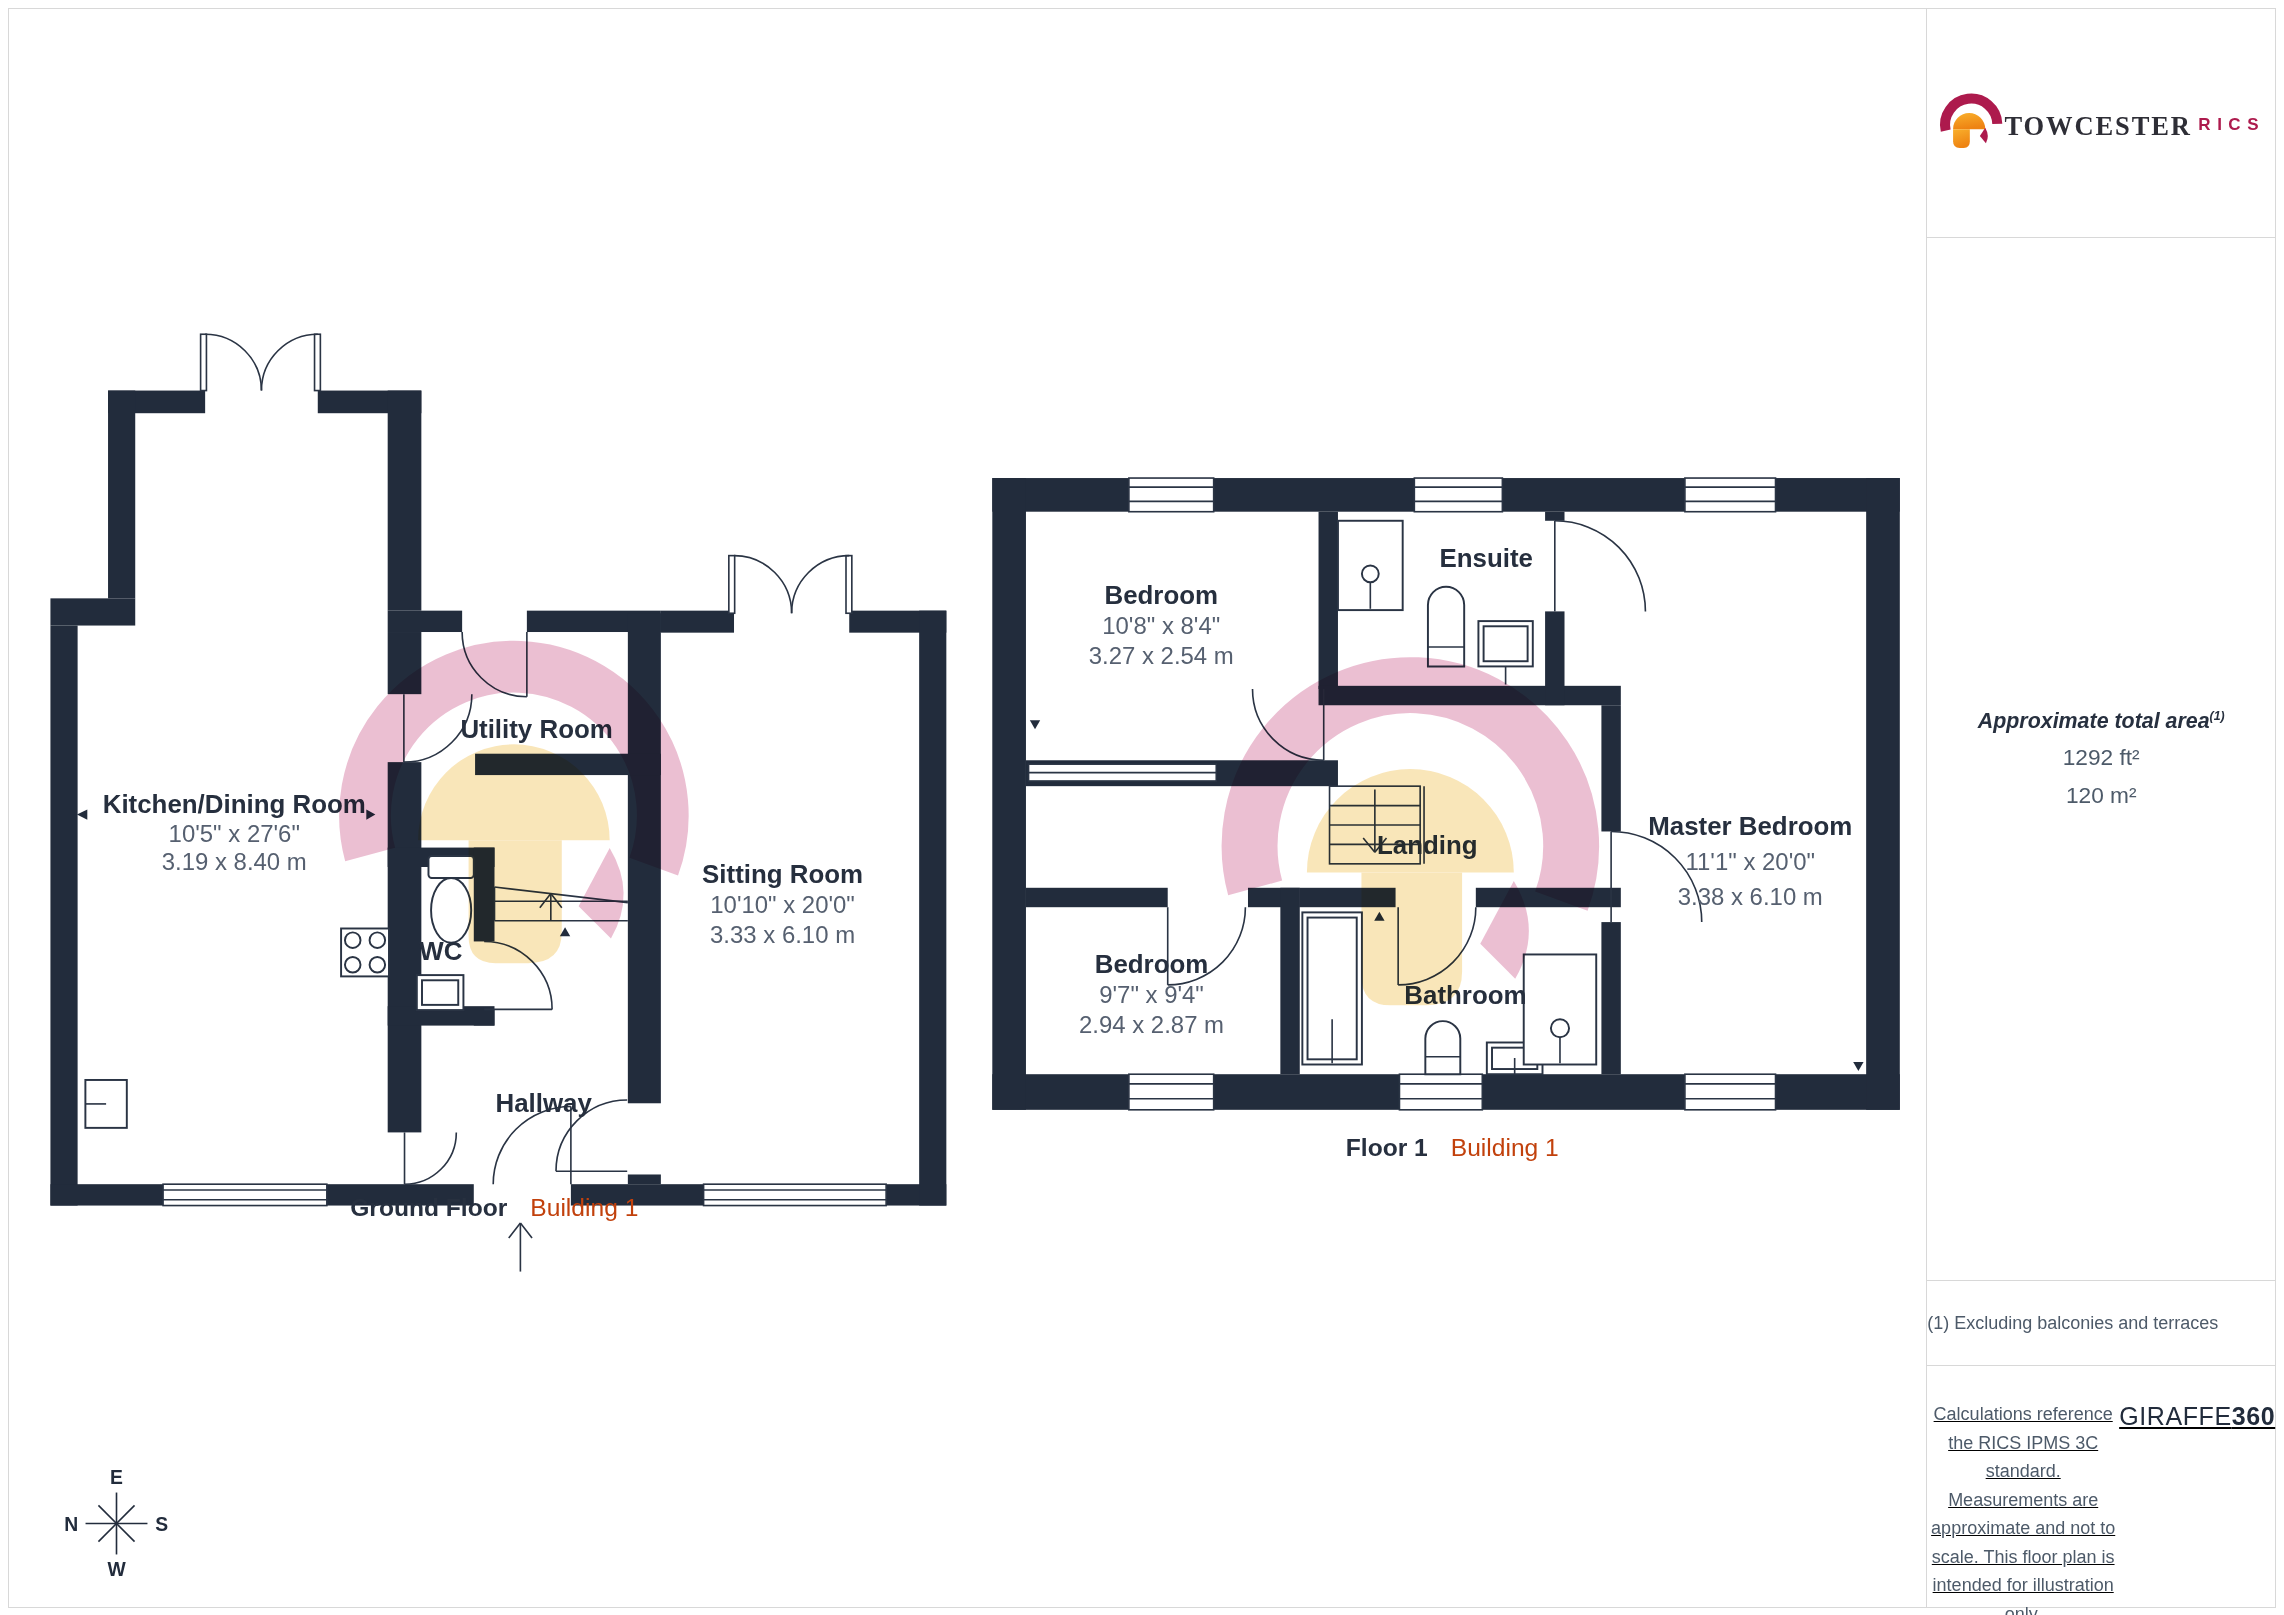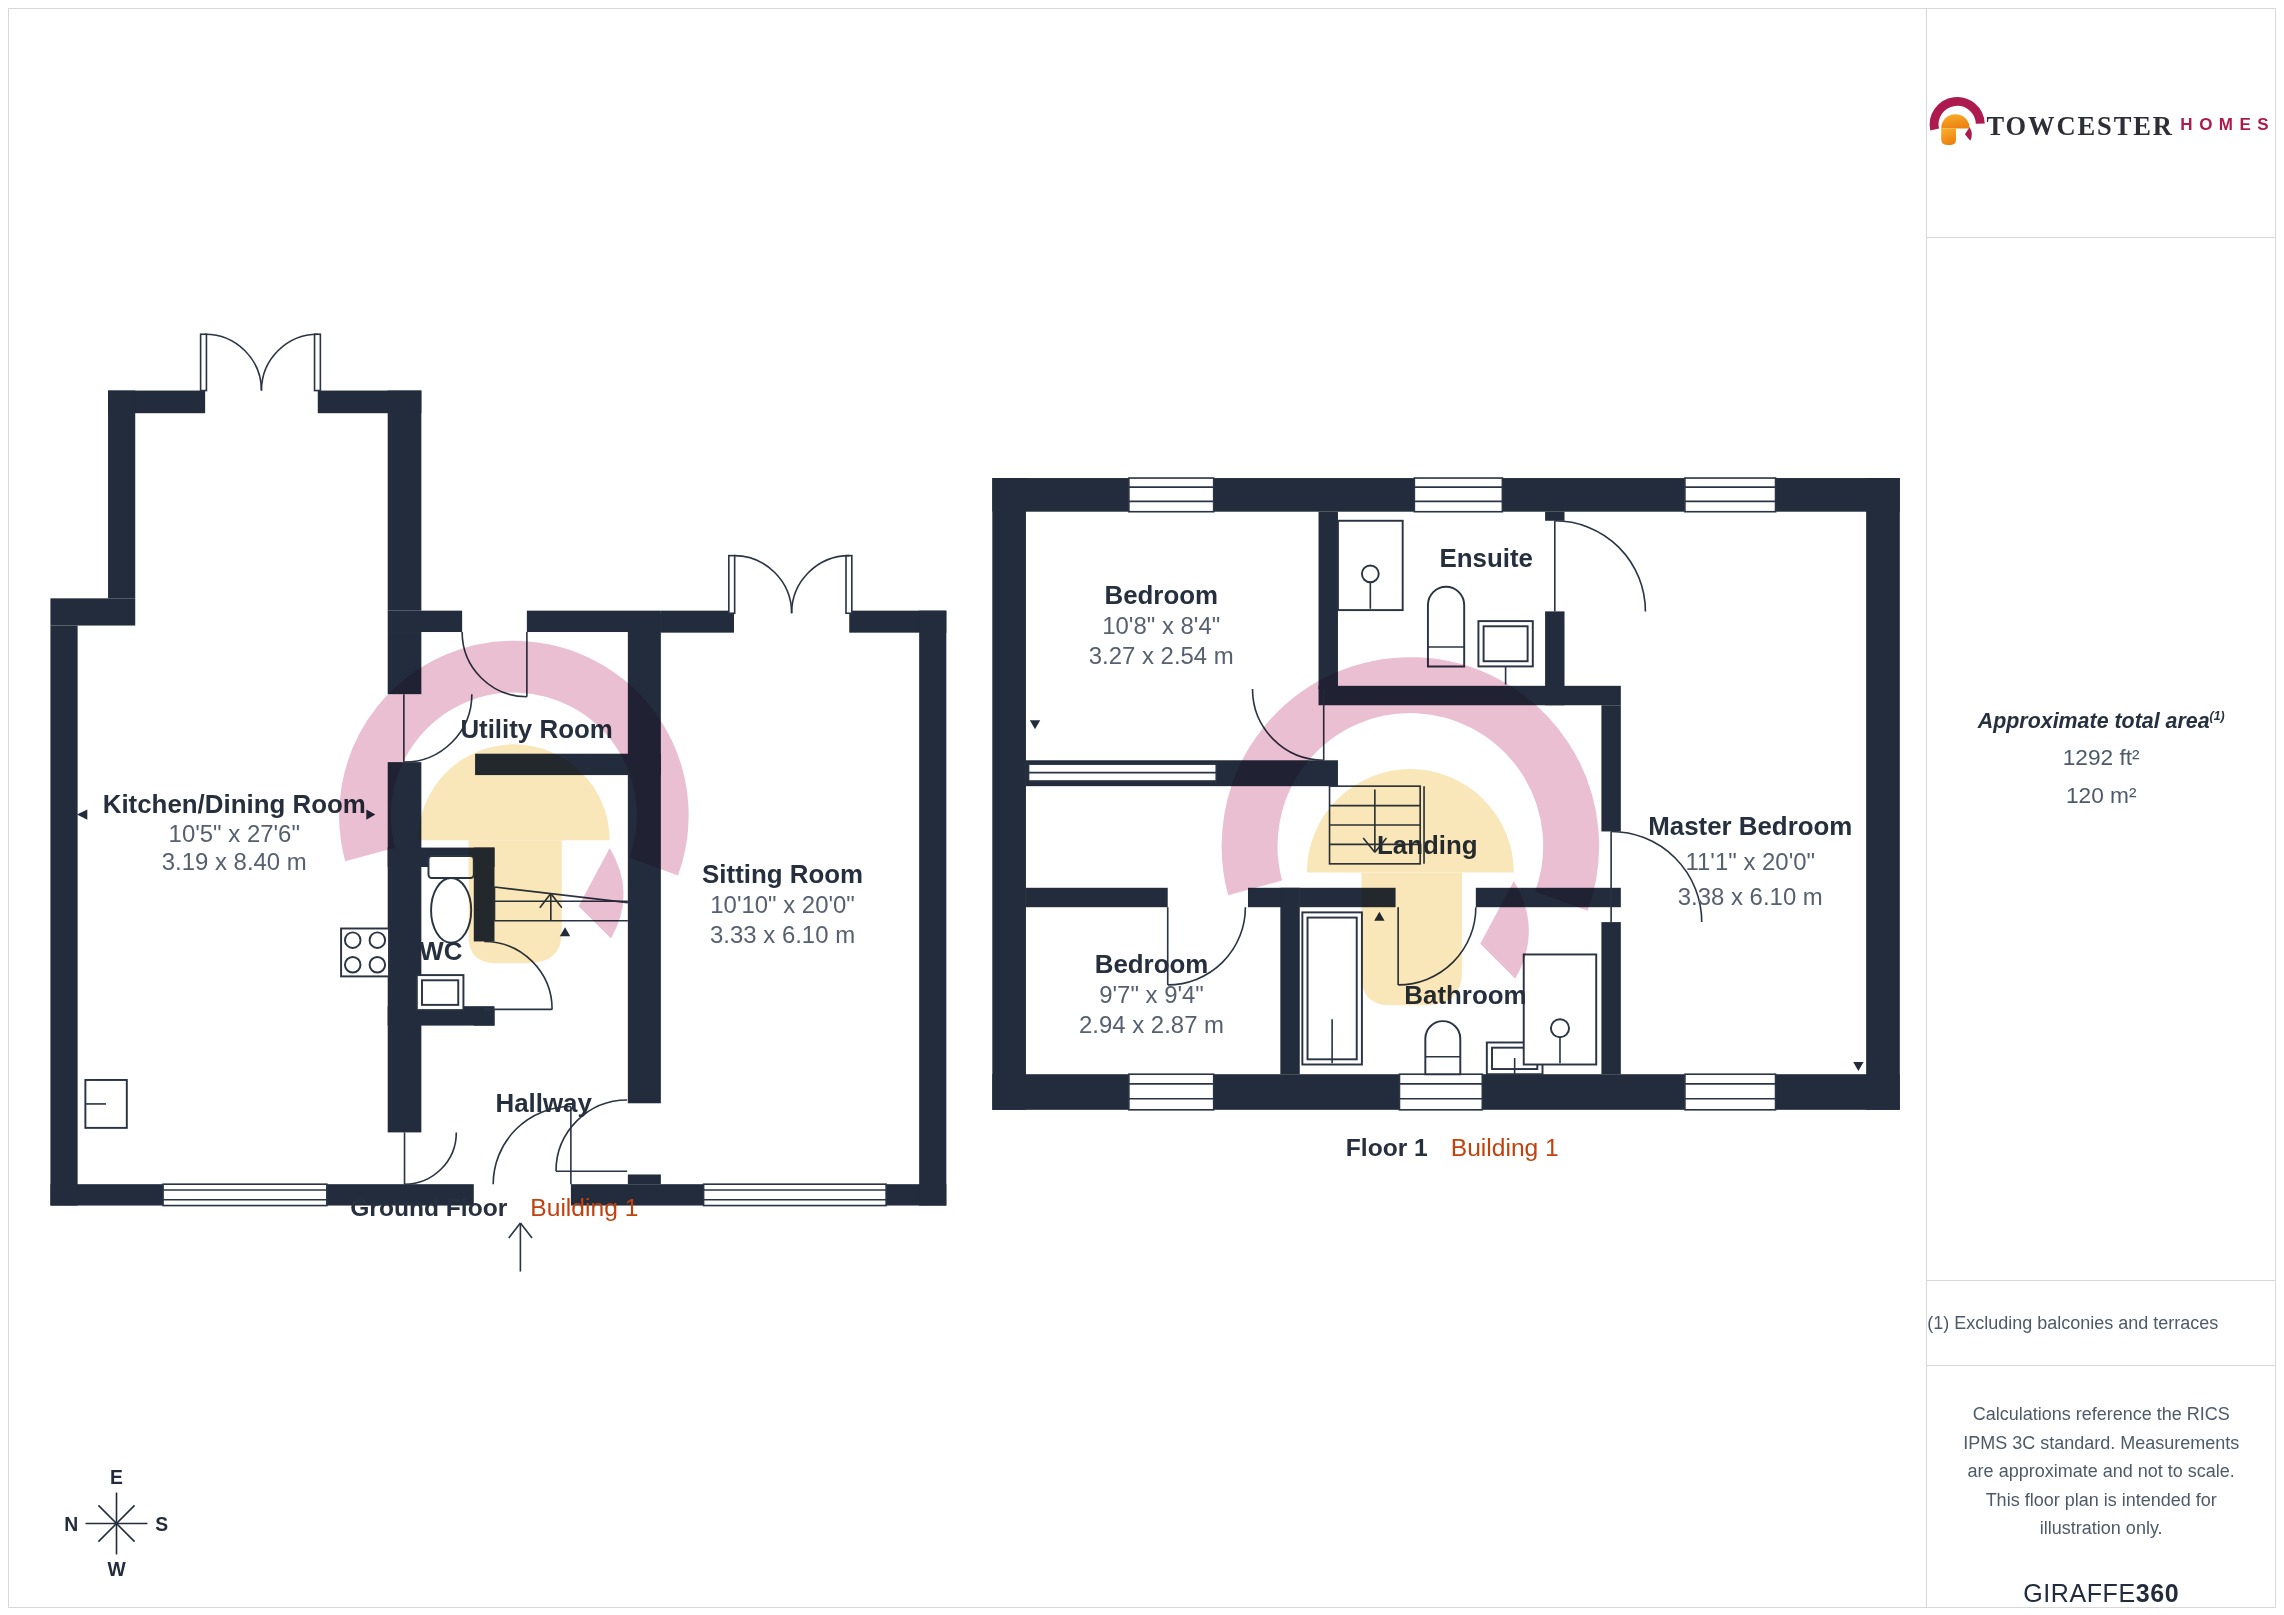--- a/index.html
+++ b/index.html
@@ -16,21 +16,21 @@
   .logo-title{font-family:"Liberation Serif", serif;font-size:26.5px;letter-spacing:1.9px;
     color:#2e2e36;margin-top:6.5px;font-weight:700;}
   .logo-sub{font-size:17px;font-weight:700;letter-spacing:6.5px;color:#ad1a4d;margin-top:3.9px;text-indent:6.5px;}
   .s-area{flex:1;display:flex;flex-direction:column;align-items:center;justify-content:center;}
   .area-title{font-size:21.4px;font-weight:700;color:#27303f;font-style:italic;}
   .area-title sup{font-size:12.3px;}
   .area-val{font-size:22.7px;color:#4d5a69;margin-top:10px;}
   .area-val + .area-val{margin-top:11.7px;}
   .s-note{height:84px;border-top:1.9px solid #d8d8d8;display:flex;align-items:center;justify-content:flex-start;
     font-size:18px;color:#4d5a69;}
-  .s-disc{height:241px;border-top:1.9px solid #d8d8d8;display:flex;flex-direction:column;align-items:center;}
+  .s-disc{height:241px;border-top:1.9px solid #d8d8d8;display:flex;flex-direction:row;align-items:flex-start;text-decoration:underline;}
   .disc-text{width:278px;margin-top:34px;font-size:18px;line-height:28.5px;color:#4d5a69;text-align:center;}
   .credit{margin-top:36px;font-size:25px;color:#222c3c;letter-spacing:0.6px;}
   .credit b{font-weight:700;}
   
   svg{position:absolute;}
   svg text{font-family:"Liberation Sans", sans-serif;}
   .rt{font-size:40px;font-weight:700;fill:#262f3e;text-anchor:middle;}
   .rd{font-size:37px;fill:#566070;text-anchor:middle;}
   .wall{fill:#222c3c;}
   .thin{stroke:#2a3444;stroke-width:2.5;fill:none;}
@@ -345,21 +345,21 @@
             <stop offset="0" stop-color="#f9b02c"></stop>
             <stop offset="1" stop-color="#ee8312"></stop>
           </linearGradient>
         </defs>
         <path d="M 13,62 A 39,39 0 1 1 90,52" stroke="#ad1a4d" stroke-width="15" fill="none"></path>
         <path d="M 24,60 A 24,24 0 0 1 72,60 Z" fill="url(#og)"></path>
         <path d="M 24,60 L 24,78 Q 24,88 34,88 L 40,88 Q 49,88 49,78 L 49,60 Z" fill="url(#og)"></path>
         <path d="M 72,58 Q 79,70 73,81 L 64,70 Z" fill="#ad1a4d"></path>
       </svg>
       <div class="logo-title">TOWCESTER</div>
-      <div class="logo-sub">HOMES</div>
+      <div class="logo-sub">RICS</div>
     </div>
 
     <div class="s-area">
       <div class="area-title"><span>Approximate total area</span><sup>(1)</sup></div>
       <div class="area-val">1292 ft²</div>
       <div class="area-val">120 m²</div>
     </div>
 
     <div class="s-note">
       <span>(1) Excluding balconies and terraces</span>

